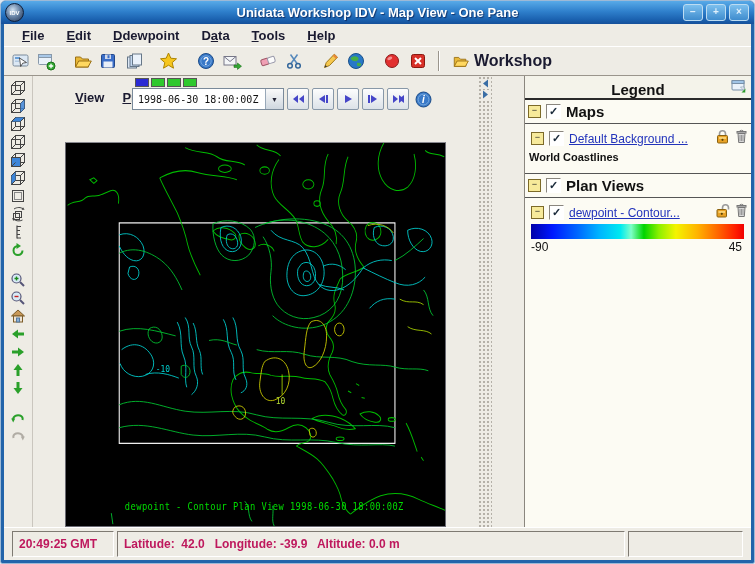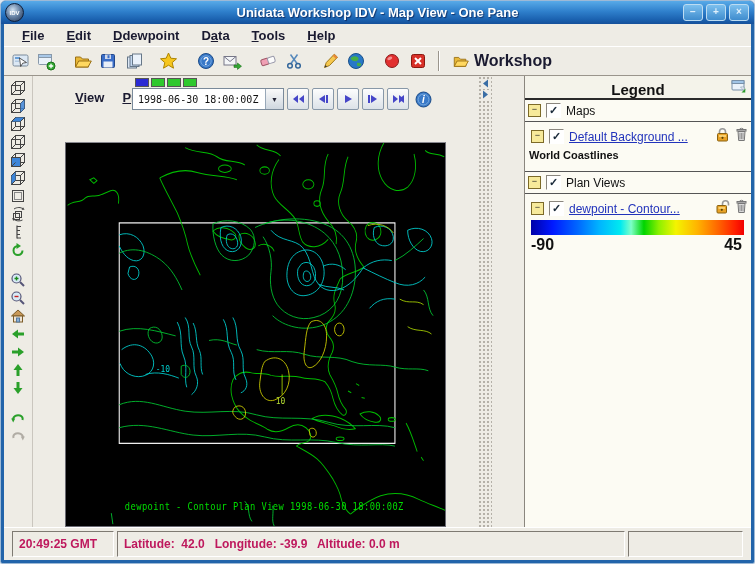--- a/index.html
+++ b/index.html
@@ -77,33 +77,33 @@
   .sparrow{width:8px;height:9px;background:#eeece5;display:flex;align-items:center;justify-content:center;}
 
   
   .legend{width:226px;background:#fcfbf3;border-left:1px solid #8a867e;display:flex;flex-direction:column;overflow:hidden;}
   .lg-header{height:22px;position:relative;display:flex;align-items:flex-end;justify-content:center;
     border-bottom:2px solid #2a2a2a;background:#f4f3ea;}
   .lg-title{font-size:15px;font-weight:bold;color:#111;}
   .lg-float{position:absolute;right:4px;top:3px;}
   .lg-cat{display:flex;align-items:center;gap:5px;padding:3px 3px 3px 3px;border-bottom:1px solid #555;}
   .lg-cat.topline{border-top:1px solid #555;margin-top:6px;}
-  .lg-cat-label{font-size:12px;font-weight:normal;color:#111;}
+  .lg-cat-label{font-size:15px;font-weight:bold;color:#111;}
   .minusbox{width:11px;height:11px;border:1px solid #7c6a28;background:#f7ea9a;font-size:9px;line-height:9px;
     text-align:center;color:#222;flex:0 0 auto;}
   .checkbox{width:13px;height:13px;border:1px solid;border-color:#8a867e #fff #fff #8a867e;background:#fff;
     font-size:11px;line-height:12px;text-align:center;color:#1a2a3a;font-weight:bold;flex:0 0 auto;}
   .lg-row{display:flex;align-items:center;gap:5px;padding:5px 3px 1px 6px;}
   .lg-link{flex:1;font-size:12px;font-weight:normal;color:#2233bb;text-decoration:underline;white-space:nowrap;
     overflow:hidden;}
   .lg-sub{font-size:11px;font-weight:bold;color:#111;padding:2px 2px 4px 4px;}
   .colorbar{height:15px;margin:1px 7px 0 6px;
     background:linear-gradient(90deg,#0000a8 0%,#0018ff 10%,#0068ff 22%,#00b4ff 32%,#00eaf0 42%,#7dffc8 47%,
       #00d400 53%,#8cf000 60%,#f4f400 68%,#ffb400 78%,#ff6400 88%,#ff1e00 96%,#f00000 100%);}
-  .cb-labels{display:flex;justify-content:space-between;font-size:16px;font-weight:bold;color:#111;
+  .cb-labels{display:flex;justify-content:space-between;font-size:12px;font-weight:normal;color:#111;
     padding:1px 9px 4px 6px;}
 
   
   .statusbar{height:26px;display:flex;gap:3px;align-items:stretch;padding:3px 8px 3px 8px;background:#eeece5;
     border-top:1px solid #fff;}
   .sbox{border:1px solid;border-color:#7e7a72 #ffffff #ffffff #7e7a72;display:flex;align-items:center;
     padding:0 6px;font-size:12px;font-weight:bold;color:#be185d;white-space:pre;overflow:hidden;}
   .sbox.clock{width:88px;flex:0 0 auto;}
   .sbox.pos{width:494px;flex:0 0 auto;}
   .sbox.extra{flex:1;}

